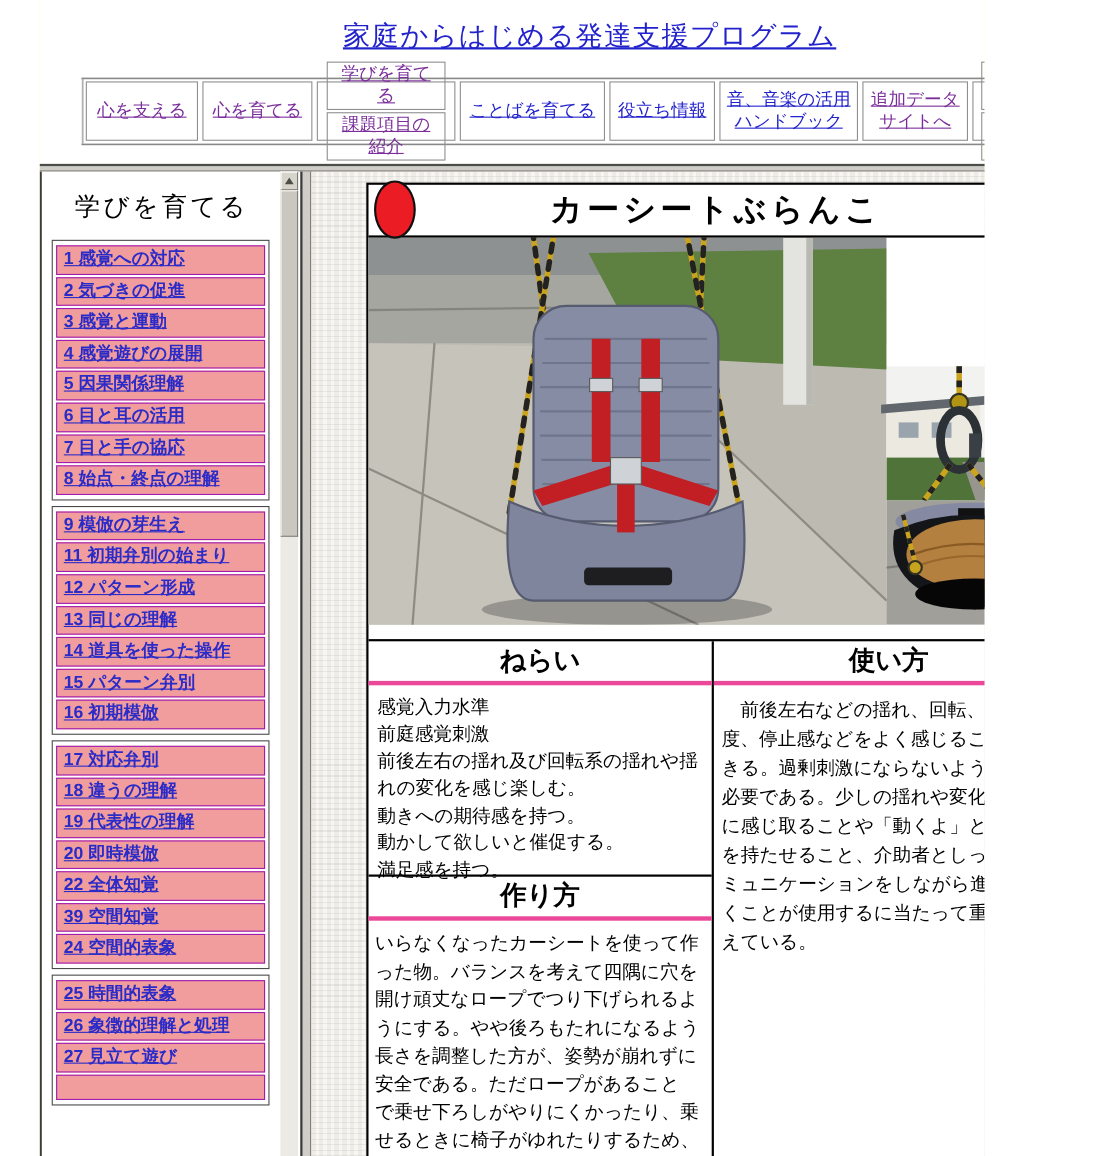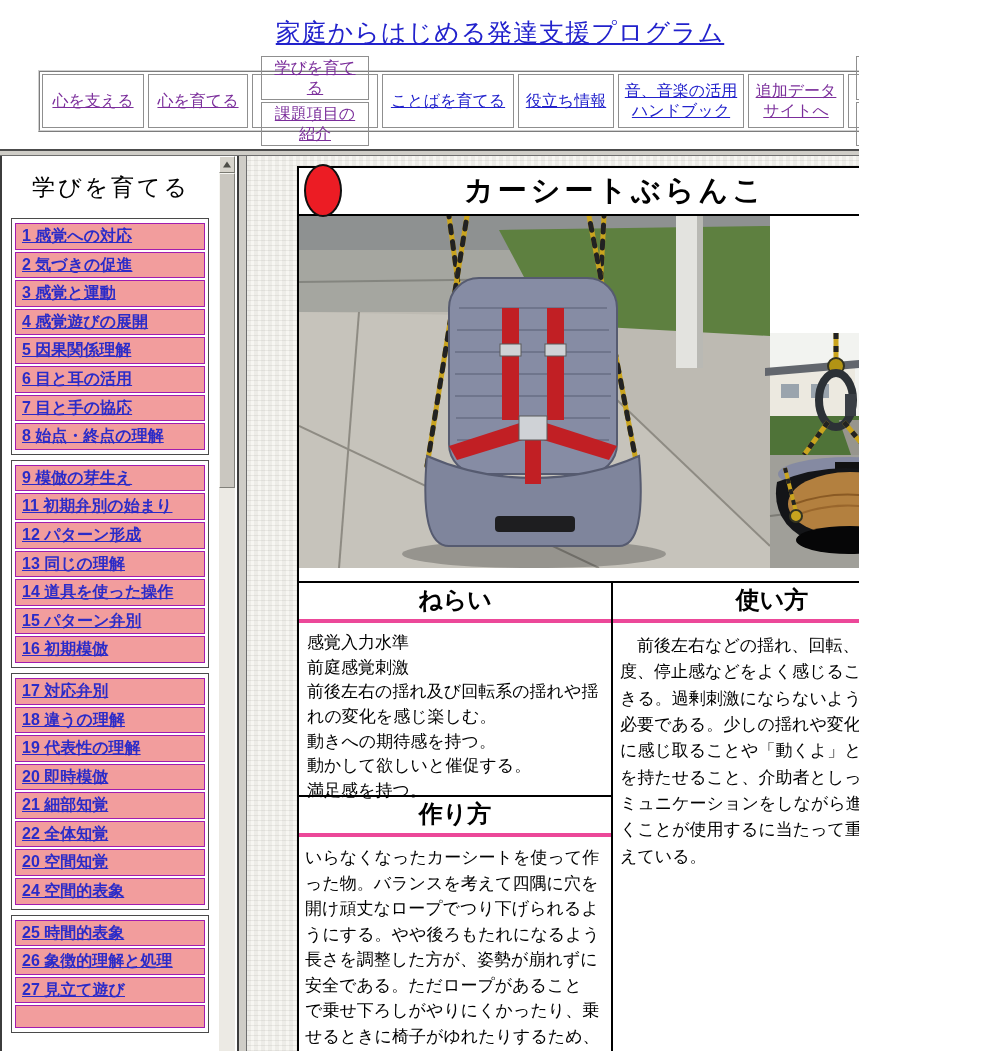--- a/index.html
+++ b/index.html
@@ -1,17 +1,17 @@
 <!DOCTYPE html>
 <html><head>
 <meta charset="utf-8">
 <style>
   html,body{margin:0;padding:0;}
   .page{position:relative;width:859px;height:1051px;overflow:hidden;background:#fef9c3;
-        font-family:"Liberation Sans",sans-serif;color:#000;}
+        font-family:"Liberation Sans",sans-serif;color:#000;margin-left:36px;}
   a{text-decoration:underline;cursor:pointer;}
   .blue{color:#2222CC;} .visited{color:#7B2E9B;}
 
   
   .header-frame{position:absolute;left:0;top:0;width:1000px;height:149px;background:#fff;}
   .site-title{text-align:center;margin-top:16px;font-size:25px;letter-spacing:1px;}
   .nav-table{position:absolute;left:38px;top:70px;width:926px;height:62px;display:flex;
              border:2px ridge #d0d0d0;background:#fff;box-sizing:border-box;}
   .nav-cell{border:1px solid #8f8f8f;margin:2px;display:flex;flex-direction:column;
             align-items:center;justify-content:center;text-align:center;
@@ -145,23 +145,22 @@
         <div class="mitem"><a>13 同じの理解</a></div>
         <div class="mitem"><a>14 道具を使った操作</a></div>
         <div class="mitem"><a>15 パターン弁別</a></div>
         <div class="mitem"><a>16 初期模倣</a></div>
       </div>
       <div class="group">
         <div class="mitem"><a>17 対応弁別</a></div>
         <div class="mitem"><a>18 違うの理解</a></div>
         <div class="mitem"><a>19 代表性の理解</a></div>
         <div class="mitem"><a>20 即時模倣</a></div>
-        <div class="mitem"><a>21 細部知覚</a></div>
         <div class="mitem"><a>22 全体知覚</a></div>
-        <div class="mitem"><a>20 空間知覚</a></div>
+        <div class="mitem"><a>39 空間知覚</a></div>
         <div class="mitem"><a>24 空間的表象</a></div>
       </div>
       <div class="group">
         <div class="mitem"><a>25 時間的表象</a></div>
         <div class="mitem"><a>26 象徴的理解と処理</a></div>
         <div class="mitem"><a>27 見立て遊び</a></div>
         <div class="mitem partial"></div>
       </div>
     </div>
   </div>

